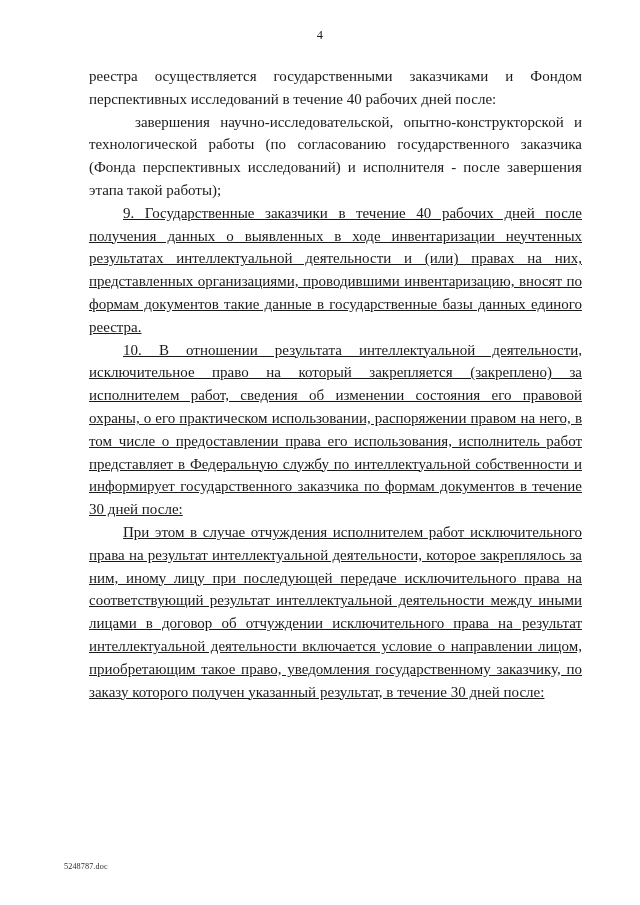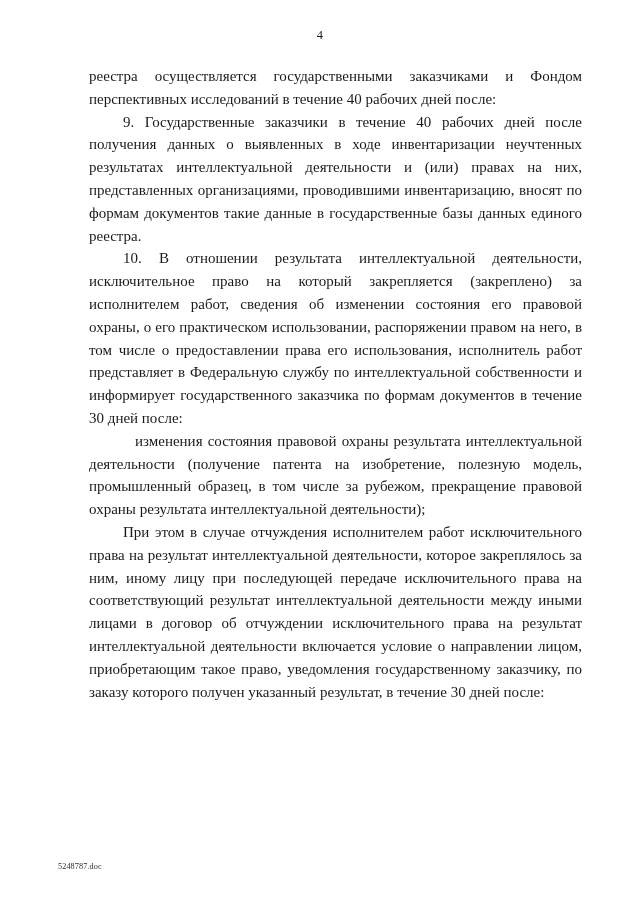--- a/index.html
+++ b/index.html
@@ -36,56 +36,57 @@
     margin-left: 31px;
   }
   .para {
     margin: 0 0 0 0;
     text-align: justify;
     text-align-last: left;
     hyphens: none;
   }
   .indent {
     text-indent: 34px;
+    text-decoration: underline;
   }
   .indent-wide {
     text-indent: 46px;
   }
   .noindent {
     text-indent: 0;
   }
   .footer {
     position: absolute;
-    left: 58px;
+    left: 64px;
     bottom: 34px;
     font-size: 8.2px;
     font-family: "Liberation Serif", serif;
     color: #2a2a2a;
     letter-spacing: 0.1px;
     margin-top: 36px;
   }
 </style>
 </head>
 <body>
 
 <div class="page">
 
   <div class="page-number">4</div>
 
   <div class="body-text">
 
     <p class="para noindent">реестра осуществляется государственными заказчиками и Фондом перспективных исследований в течение 40 рабочих дней после:</p>
 
+    <p class="para indent-wide">завершения научно-исследовательской, опытно-конструкторской и технологической работы (по согласованию государственного заказчика (Фонда перспективных исследований) и исполнителя - после завершения этапа такой работы);</p>
 
 
     <p class="para indent">9. Государственные заказчики в течение 40 рабочих дней после получения данных о выявленных в ходе инвентаризации неучтенных результатах интеллектуальной деятельности и (или) правах на них, представленных организациями, проводившими инвентаризацию, вносят по формам документов такие данные в государственные базы данных единого реестра.</p>
 
     <p class="para indent">10. В отношении результата интеллектуальной деятельности, исключительное право на который закрепляется (закреплено) за исполнителем работ, сведения об изменении состояния его правовой охраны, о его практическом использовании, распоряжении правом на него, в том числе о предоставлении права его использования, исполнитель работ представляет в Федеральную службу по интеллектуальной собственности и информирует государственного заказчика по формам документов в течение 30 дней после:</p>
 
-    <p class="para indent-wide">изменения состояния правовой охраны результата интеллектуальной деятельности (получение патента на изобретение, полезную модель, промышленный образец, в том числе за рубежом, прекращение правовой охраны результата интеллектуальной деятельности);</p>
 
 
 
     <p class="para indent">При этом в случае отчуждения исполнителем работ исключительного права на результат интеллектуальной деятельности, которое закреплялось за ним, иному лицу при последующей передаче исключительного права на соответствующий результат интеллектуальной деятельности между иными лицами в договор об отчуждении исключительного права на результат интеллектуальной деятельности включается условие о направлении лицом, приобретающим такое право, уведомления государственному заказчику, по заказу которого получен указанный результат, в течение 30 дней после:</p>
 
   </div>
 
   <div class="footer">5248787.doc</div>
 
 </div>

